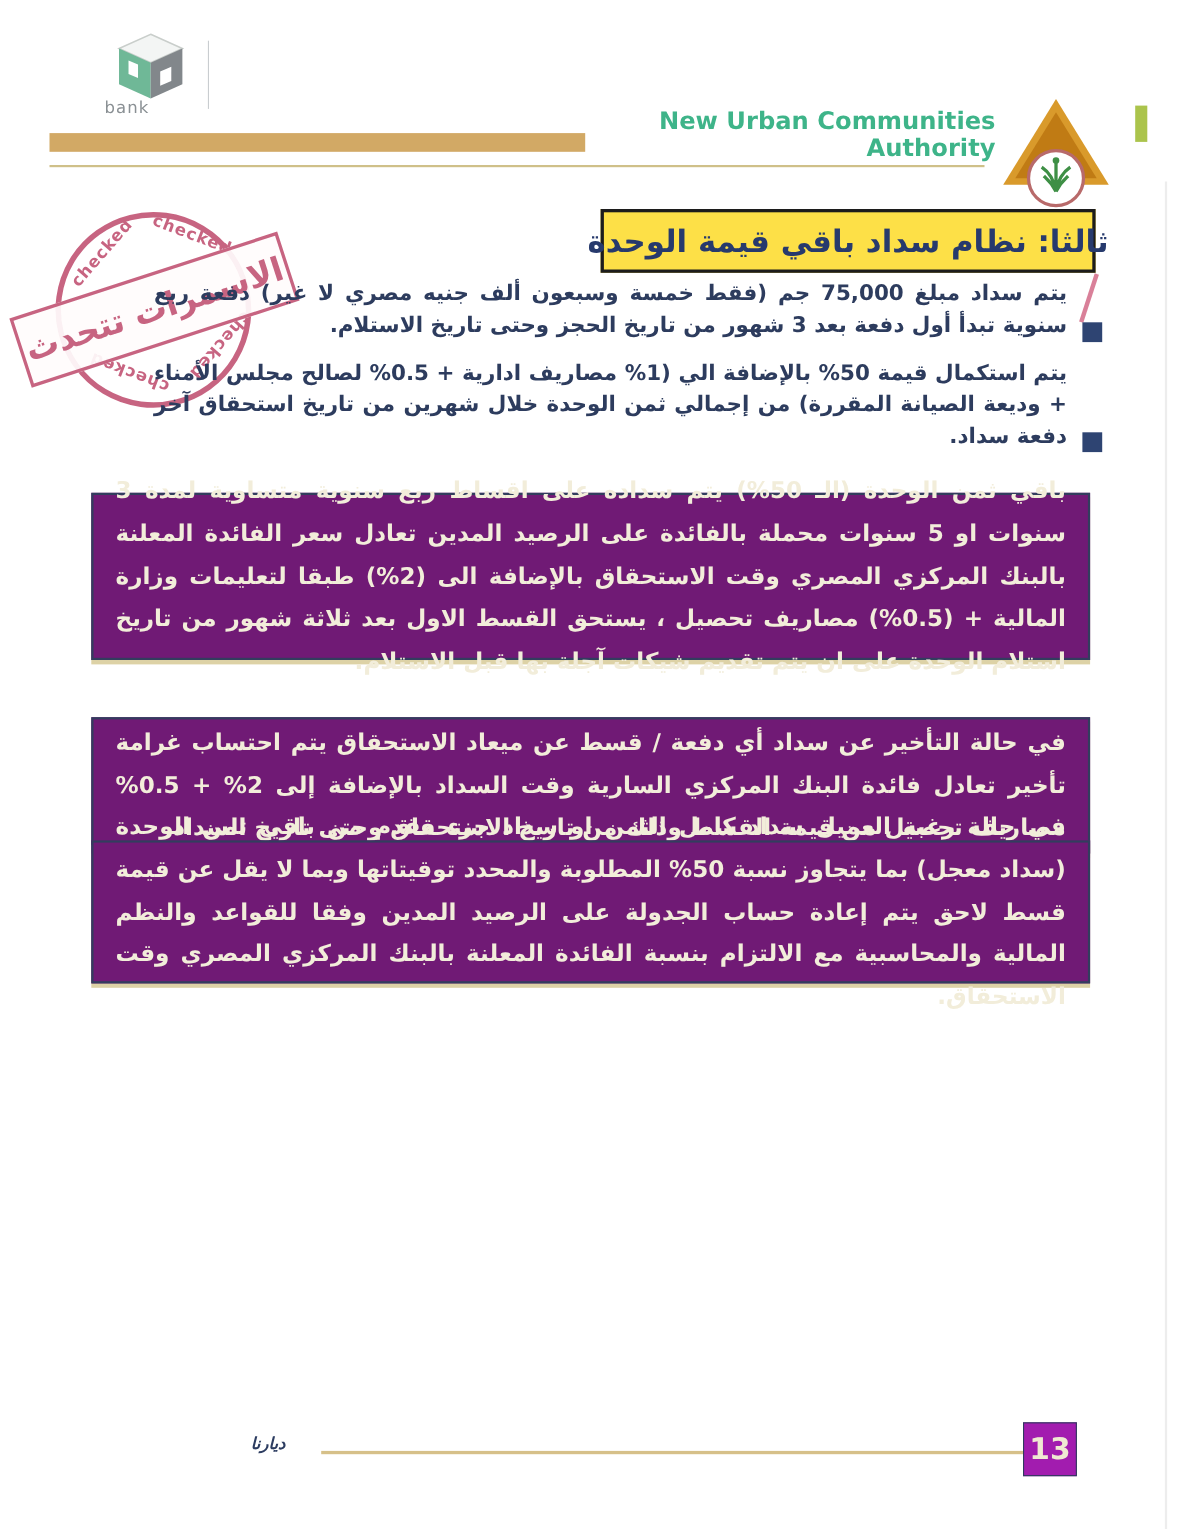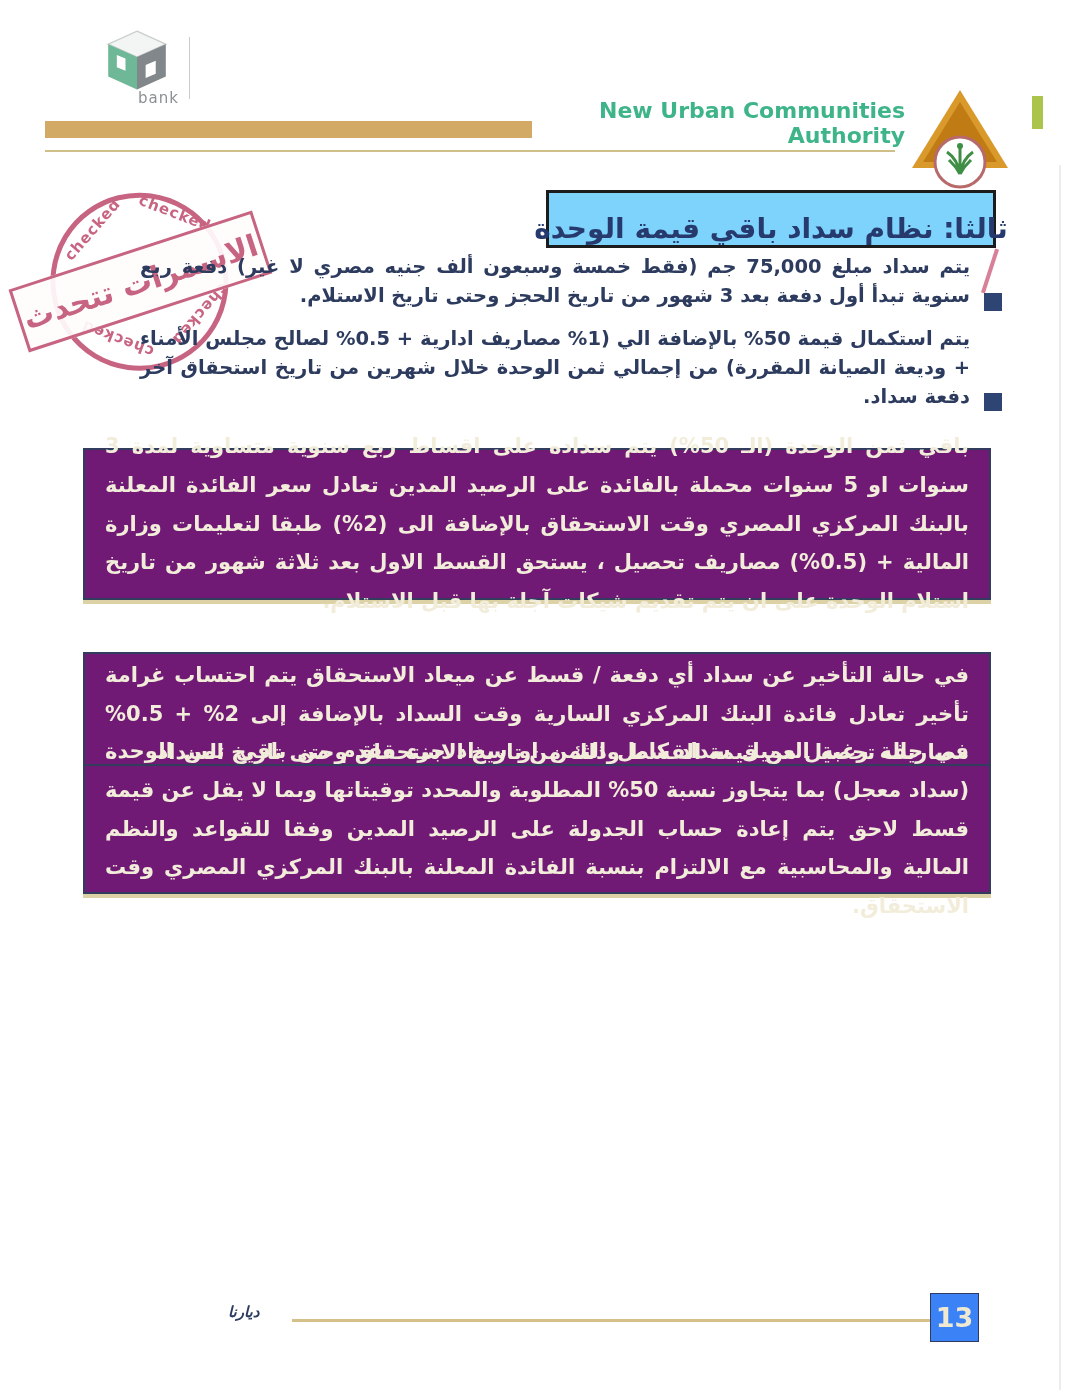--- a/index.html
+++ b/index.html
@@ -1,20 +1,20 @@
 <!DOCTYPE html>
 <html lang="ar"><head>
 <meta charset="utf-8">
 <style>
   html,body{margin:0;padding:0;background:#fff;}
   .page{position:relative;width:1080px;height:1398px;background:#ffffff;overflow:hidden;
         font-family:"DejaVu Sans",sans-serif;}
   
   .hdb-logo{position:absolute;left:95px;top:26px;width:300px;height:84px;display:flex;align-items:center;}
-  .hdb-cube{width:84px;text-align:right;}
+  .hdb-cube{width:84px;text-align:left;}
   .hdb-cube svg{display:block;margin:0 auto;}
   .hdb-bank-word{font-size:15px;color:#8a9094;letter-spacing:1px;margin-top:-2px;}
   .hdb-divider{width:1px;height:62px;background:#c9cdd0;margin:0 14px 0 10px;}
   .hdb-names{line-height:1.25;}
   .hdb-en{color:#8fbfa6;font-size:18px;font-weight:bold;}
   .hdb-ar{color:#8a9094;font-size:22px;font-weight:bold;direction:rtl;letter-spacing:1px;}
   .gold-bar{position:absolute;left:45px;top:121px;width:487px;height:17px;background:#d2a965;}
   .thin-gold-line{position:absolute;left:45px;top:150px;width:850px;height:2px;background:#cfc089;}
   .green-sliver{position:absolute;left:1032px;top:96px;width:11px;height:33px;background:#abc44c;}
   .nuca{position:absolute;left:520px;top:96px;width:385px;text-align:right;direction:rtl;}
@@ -29,41 +29,41 @@
   .stamp-word{position:absolute;font-size:15px;font-weight:bold;letter-spacing:1px;white-space:nowrap;}
   .sw-a{left:40px;top:26px;transform:rotate(-35deg);}
   .sw-b{left:124px;top:30px;transform:rotate(35deg);}
   .sw-c{left:38px;top:138px;transform:rotate(215deg);}
   .sw-d{left:124px;top:134px;transform:rotate(145deg);}
   .stamp-banner{position:absolute;left:-16px;top:64px;width:250px;height:60px;background:rgba(255,252,252,.93);
                 border:3px solid currentColor;transform:rotate(-4deg);display:flex;align-items:center;justify-content:center;}
   .stamp-banner span{font-size:30px;font-weight:bold;direction:rtl;}
   .pink-slash{position:absolute;left:988px;top:248px;width:4px;height:46px;background:#d06080;transform:rotate(18deg);opacity:.8;}
   
-  .title-box{position:absolute;left:546px;top:190px;width:444px;height:52px;background:#7dd3fc;
-             border:3px solid #1c1c1c;display:flex;align-items:flex-end;justify-content:center;}
+  .title-box{position:absolute;left:546px;top:190px;width:444px;height:52px;background:#fde047;
+             border:3px solid #1c1c1c;display:flex;align-items:center;justify-content:center;}
   .title-box span{color:#273a6d;font-weight:bold;font-size:28px;direction:rtl;white-space:nowrap;}
   
   .bullets{position:absolute;left:140px;top:252px;width:862px;direction:rtl;}
   .bullet{display:flex;align-items:flex-end;margin-bottom:13px;}
   .bullet-marker{flex:0 0 18px;width:18px;height:18px;background:#2e4472;margin-top:6px;margin-left:14px;}
   .bullet-text{color:#2d3c5e;font-weight:bold;font-size:19.5px;line-height:1.5;text-align:justify;}
   
   .bluebox{position:absolute;left:83px;width:908px;background:#701a75;border:2px solid #323d5e;
            box-shadow:0 4px 0 #ddd2a6;display:flex;align-items:center;direction:rtl;
            padding:10px 20px;box-sizing:border-box;}
   .bluebox p{margin:0;color:#f2edda;font-weight:bold;font-size:21px;line-height:1.85;
              text-align:justify;width:100%;}
   .bb1{top:448px;height:152px;}
   .bb2{top:652px;height:124px;}
   .bb3{top:764px;height:130px;}
   
   .footer-brand{position:absolute;left:228px;top:1303px;color:#2c3c60;font-size:15px;font-weight:bold;direction:rtl;font-style:italic;}
   .footer-line{position:absolute;left:292px;top:1319px;width:638px;height:3px;background:#d6c089;}
-  .page-num{position:absolute;left:930px;top:1293px;width:47px;height:47px;background:#3b82f6;
+  .page-num{position:absolute;left:930px;top:1293px;width:47px;height:47px;background:#a21caf;
             border:1px solid #2e3a5e;display:flex;align-items:center;justify-content:center;
             color:#efe9d2;font-size:27px;font-weight:bold;}
   .scan-edge{position:absolute;left:1059px;top:165px;width:2px;height:1225px;background:#ededed;}
 </style>
 </head>
 <body>
 
 <div class="page">
 
   <div class="hdb-logo">

